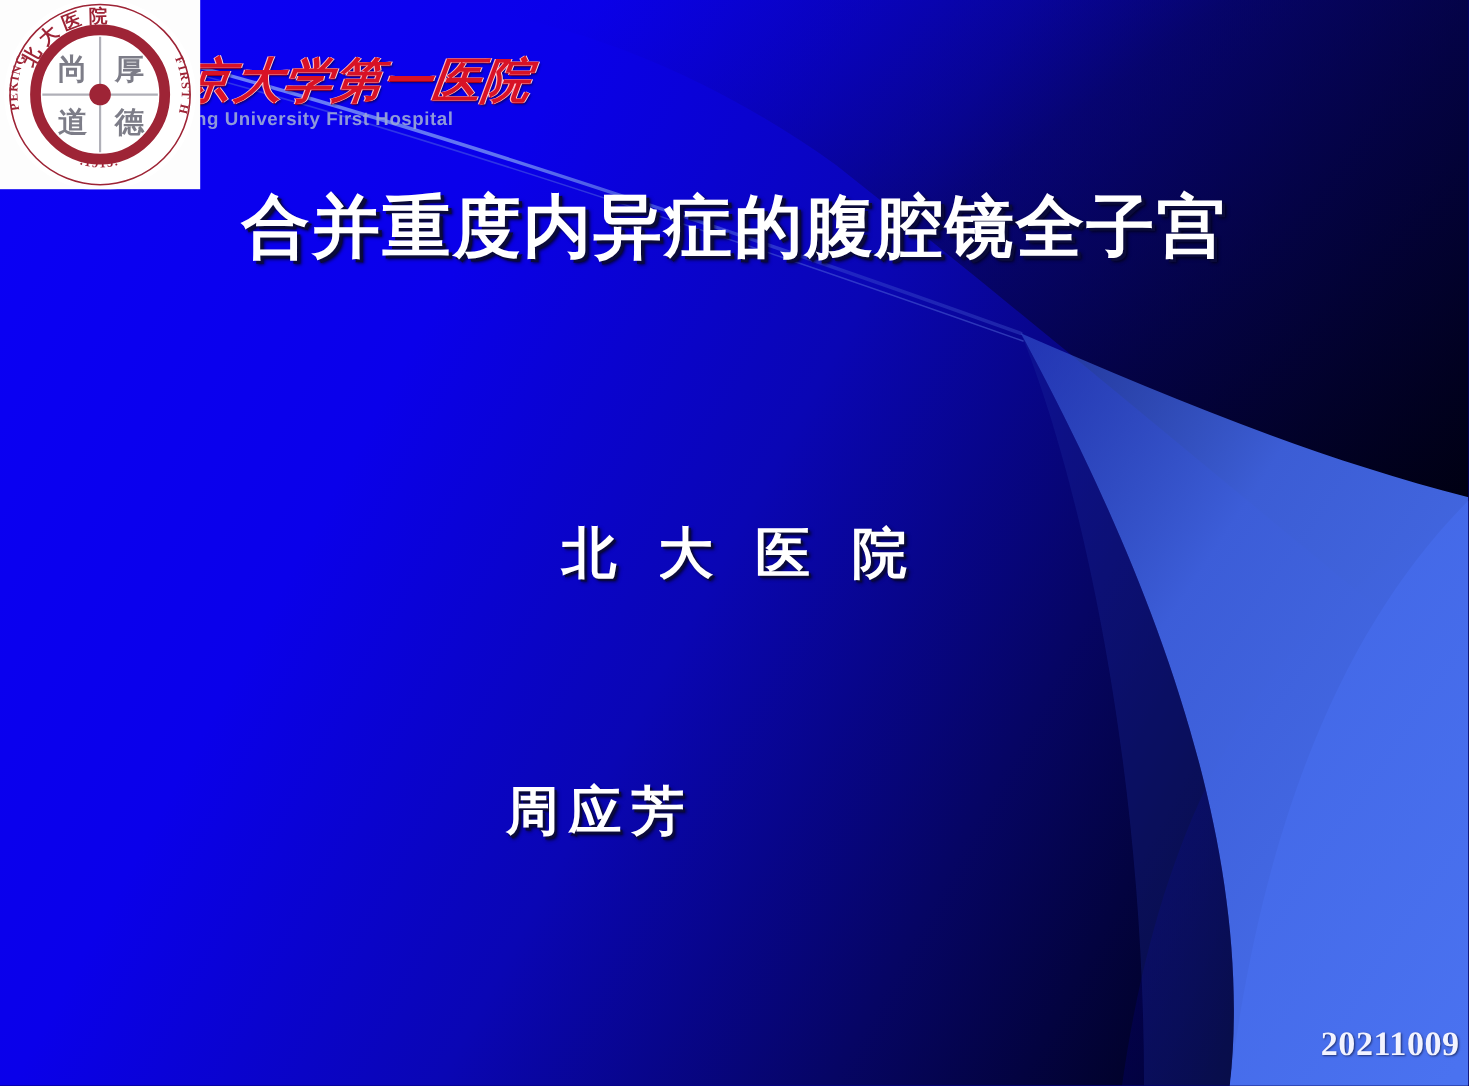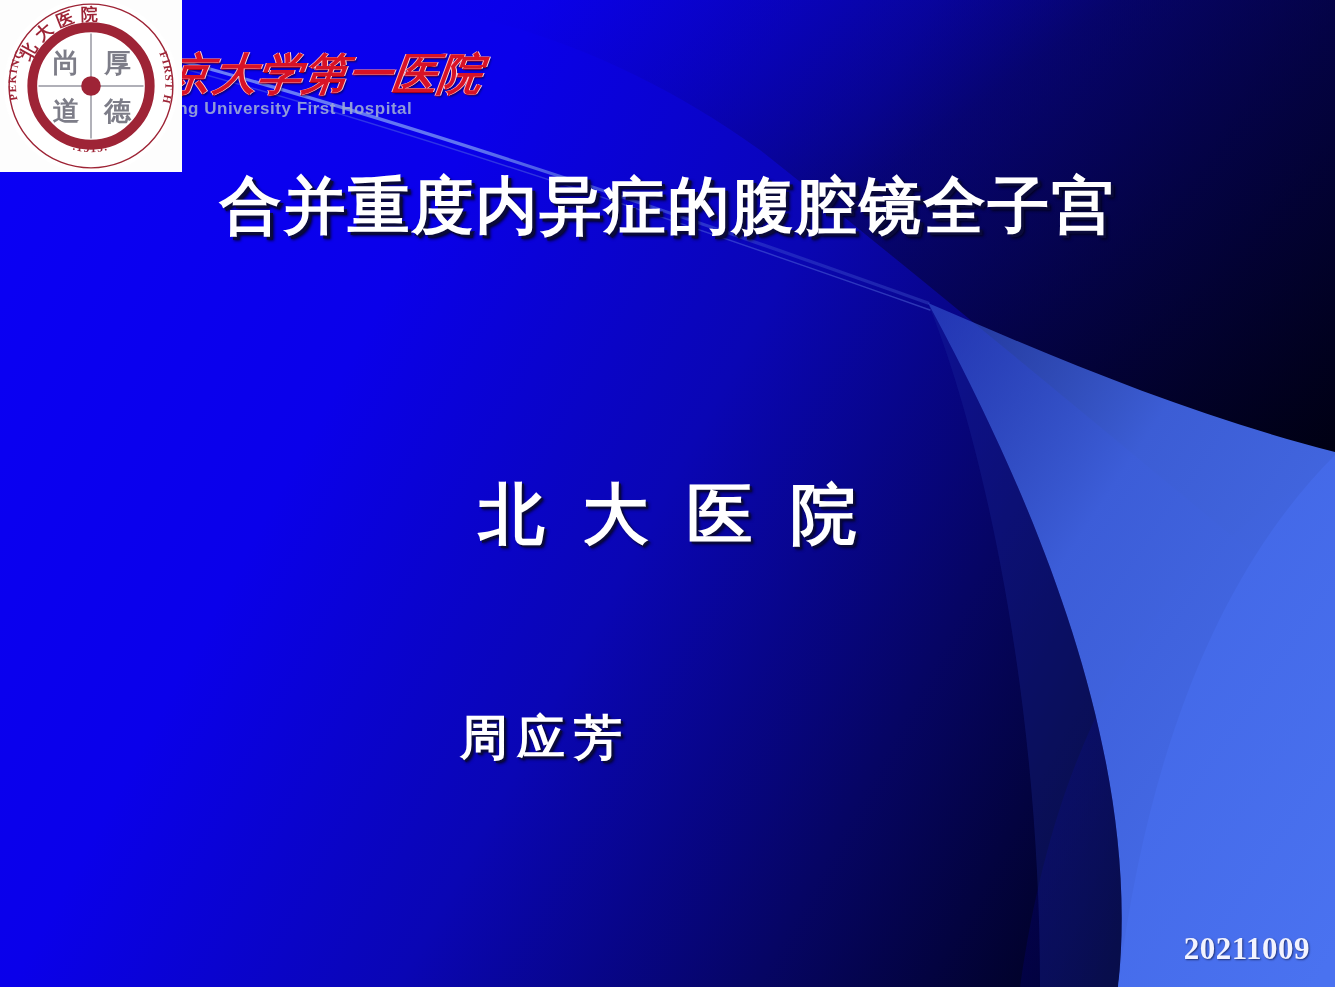--- a/index.html
+++ b/index.html
@@ -112,21 +112,21 @@
   #institution {
     position: absolute;
     left: 0;
     top: 470px;
     width: 1335px;
     text-align: center;
     z-index: 5;
   }
   #institution-text {
     font-family: "DejaVu Sans", "Liberation Sans", sans-serif;
-    font-size: 66px;
+    font-size: 50px;
     font-weight: bold;
     color: #ffffff;
     letter-spacing: 38px;
     padding-left: 38px;
     white-space: nowrap;
     text-shadow:
       2px 2px 0 #0a0a3a,
       3px 3px 3px rgba(0,0,10,.7);
     margin-top: 20px;
   }
@@ -149,21 +149,21 @@
     padding-left: 9px;
     white-space: nowrap;
     text-shadow:
       2px 2px 0 #0a0a3a,
       3px 3px 3px rgba(0,0,10,.7);
   }
 
   
   #date-stamp {
     position: absolute;
-    right: 25px;
+    right: 8px;
     bottom: 20px;
     z-index: 5;
     font-family: "Liberation Serif", "DejaVu Serif", serif;
     font-size: 31px;
     font-weight: bold;
     color: #f2f3ff;
     letter-spacing: 0.5px;
     text-shadow: 1px 1px 2px rgba(0,0,20,.55);
     white-space: nowrap;
   }

